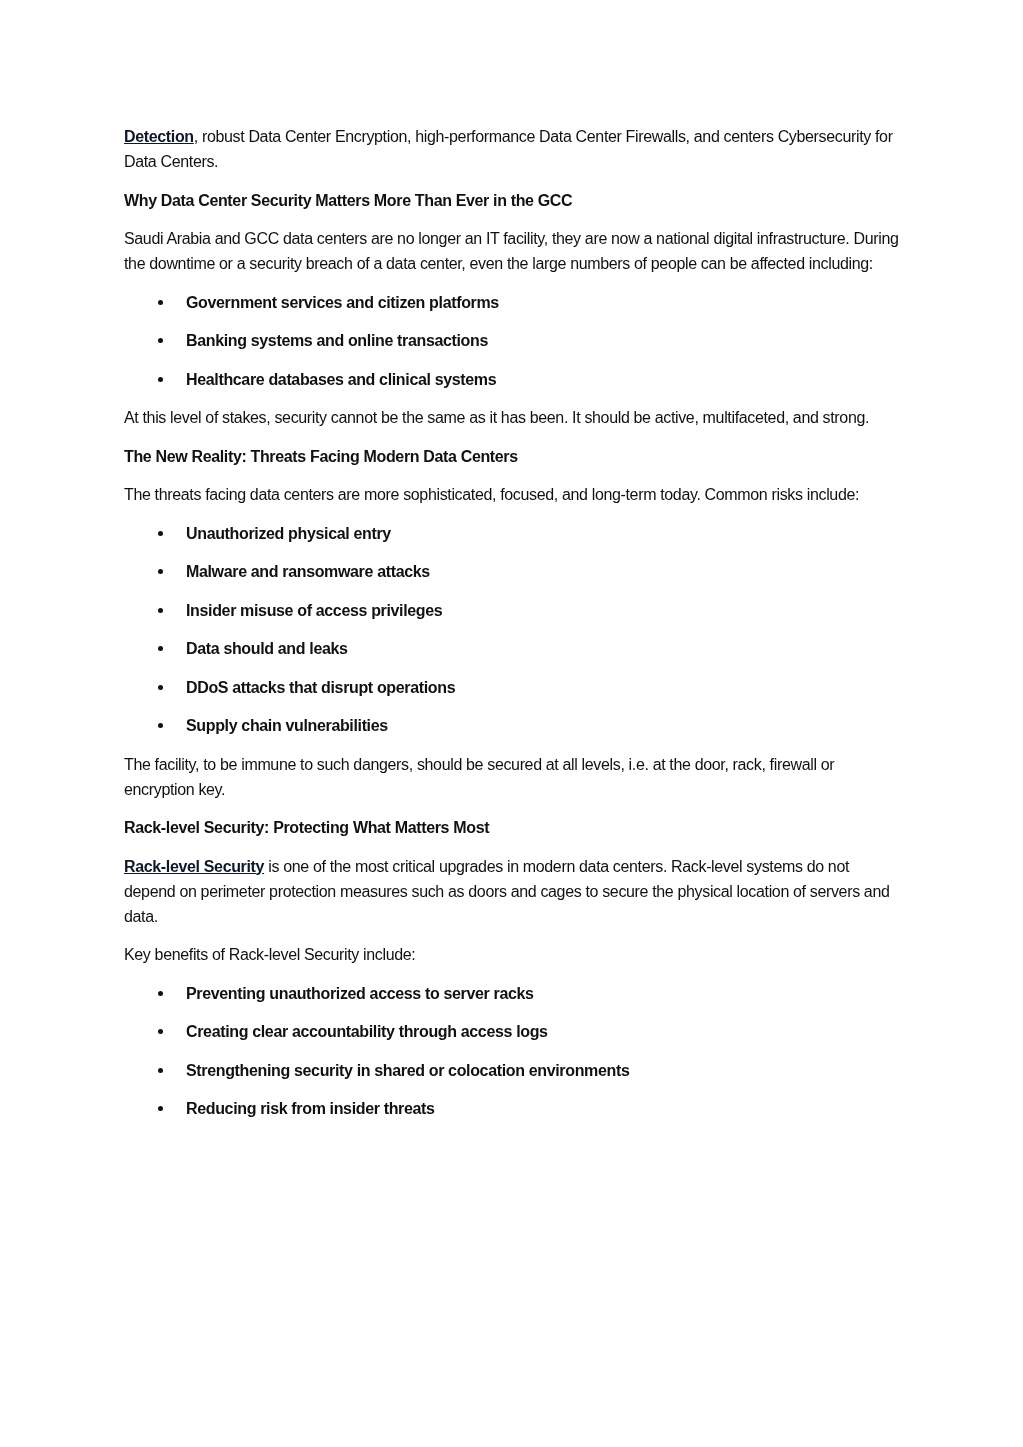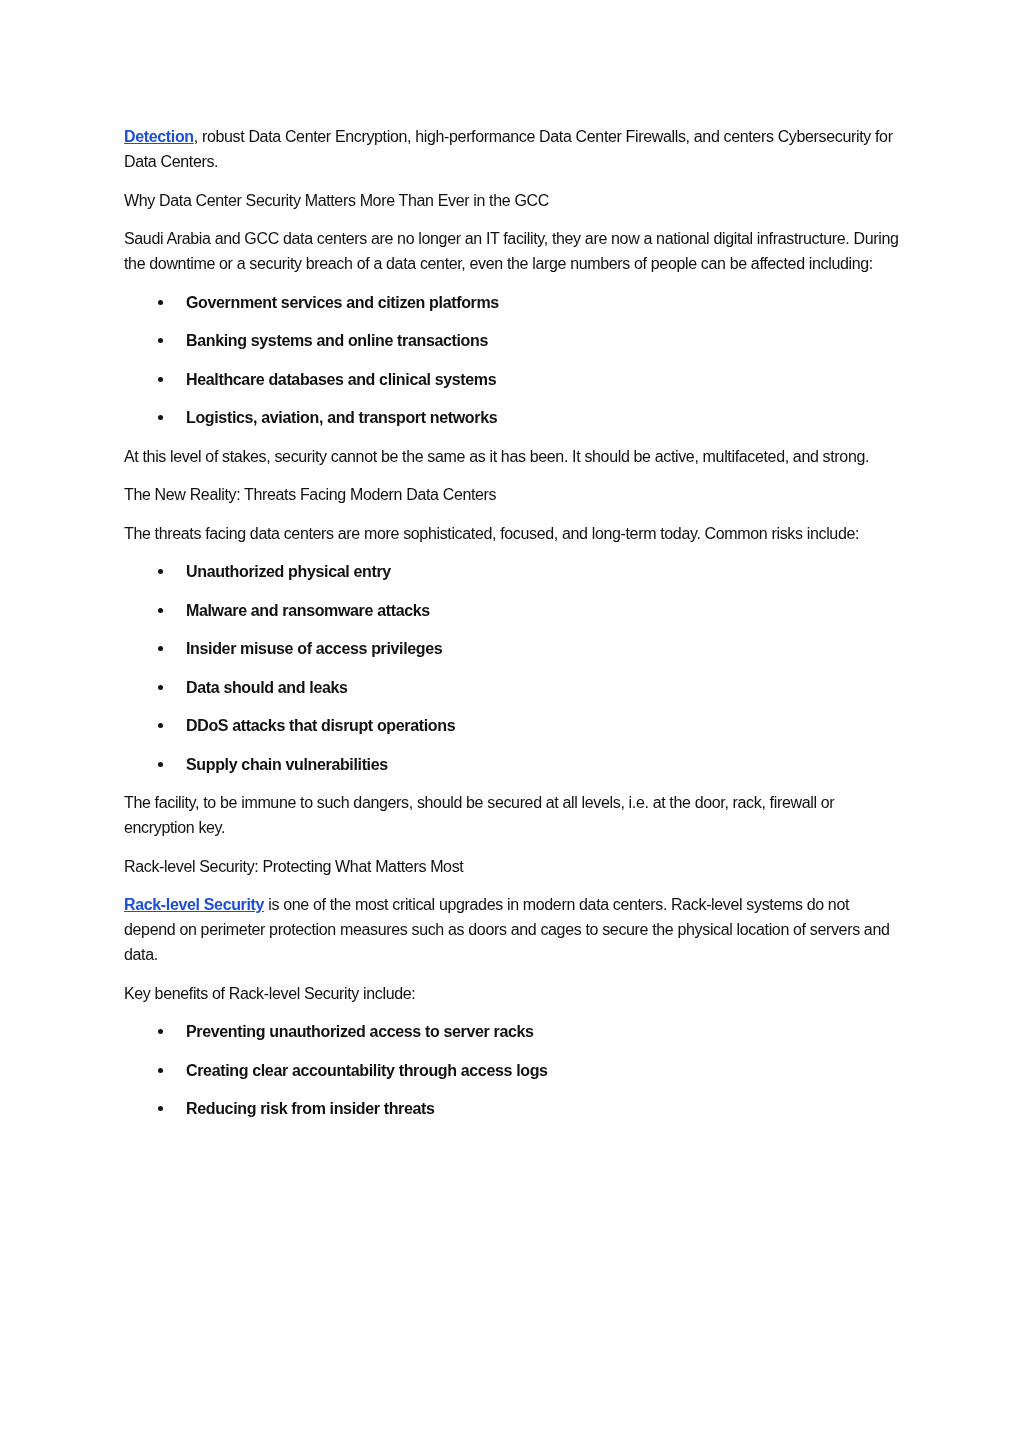--- a/index.html
+++ b/index.html
@@ -4,23 +4,23 @@
   <style>
     html, body { margin: 0; padding: 0; background: #ffffff; }
     body { width: 1023px; height: 1447px; position: relative; overflow: hidden; }
     .page {
       position: absolute; left: 124px; top: 124px; width: 780px;
       font-family: "Liberation Sans", sans-serif;
       font-size: 16px; color: #111111; line-height: 25px;
       letter-spacing: -0.35px;
     }
     p { margin: 0 0 13.5px 0; }
-    .heading { font-weight: normal; }
+    .heading { font-weight: bold; }
     b { font-weight: normal; }
-    a { color: #1d4ed8; text-decoration: underline; font-weight: bold; }
+    a { color: #0f172a; text-decoration: underline; font-weight: bold; }
     ul { list-style: none; margin: 0 0 13.5px 0; padding: 0; }
     ul li { position: relative; padding-left: 62px; margin-bottom: 13.5px; font-weight: bold; }
     ul li:last-child { margin-bottom: 0; }
     .bullet {
       position: absolute; left: 34px; top: 10px; width: 5px; height: 5px;
       border-radius: 50%; background: #111111;
     }
   </style>
 </head>
 <body>
@@ -28,21 +28,20 @@
 <div class="page">
 
   <p><a>Detection</a><span>, robust </span><b>Data Center Encryption</b><span>, high-performance </span><b>Data Center Firewalls</b><span>, and centers </span><b>Cybersecurity for Data Centers</b><span>.</span></p>
 
   <p class="heading">Why Data Center Security Matters More Than Ever in the GCC</p>
   <p>Saudi Arabia and GCC data centers are no longer an IT facility, they are now a national digital infrastructure. During the downtime or a security breach of a data center, even the large numbers of people can be affected including:</p>
   <ul>
     <li><span class="bullet"></span><span>Government services and citizen platforms</span></li>
     <li><span class="bullet"></span><span>Banking systems and online transactions</span></li>
     <li><span class="bullet"></span><span>Healthcare databases and clinical systems</span></li>
-    <li><span class="bullet"></span><span>Logistics, aviation, and transport networks</span></li>
   </ul>
   <p>At this level of stakes, security cannot be the same as it has been. It should be active, multifaceted, and strong.</p>
 
   <p class="heading">The New Reality: Threats Facing Modern Data Centers</p>
   <p>The threats facing data centers are more sophisticated, focused, and long-term today. Common risks include:</p>
   <ul>
     <li><span class="bullet"></span><span>Unauthorized physical entry</span></li>
     <li><span class="bullet"></span><span>Malware and ransomware attacks</span></li>
     <li><span class="bullet"></span><span>Insider misuse of access privileges</span></li>
     <li><span class="bullet"></span><span>Data should and leaks</span></li>
@@ -50,15 +49,16 @@
     <li><span class="bullet"></span><span>Supply chain vulnerabilities</span></li>
   </ul>
   <p>The facility, to be immune to such dangers, should be secured at all levels, i.e. at the door, rack, firewall or encryption key.</p>
 
   <p class="heading">Rack-level Security: Protecting What Matters Most</p>
   <p><a>Rack-level Security</a><span> is one of the most critical upgrades in modern data centers. Rack-level systems do not depend on perimeter protection measures such as doors and cages to secure the physical location of servers and data.</span></p>
   <p><span>Key benefits of </span><b>Rack-level Security</b><span> include:</span></p>
   <ul>
     <li><span class="bullet"></span><span>Preventing unauthorized access to server racks</span></li>
     <li><span class="bullet"></span><span>Creating clear accountability through access logs</span></li>
+    <li><span class="bullet"></span><span>Strengthening security in shared or colocation environments</span></li>
     <li><span class="bullet"></span><span>Reducing risk from insider threats</span></li>
   </ul>
 </div>
 
 </body></html>

